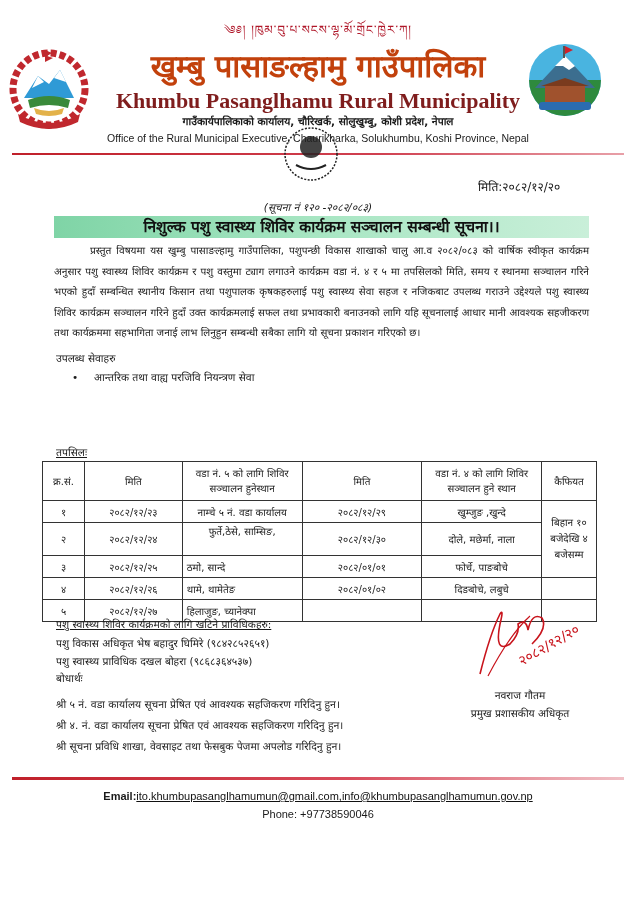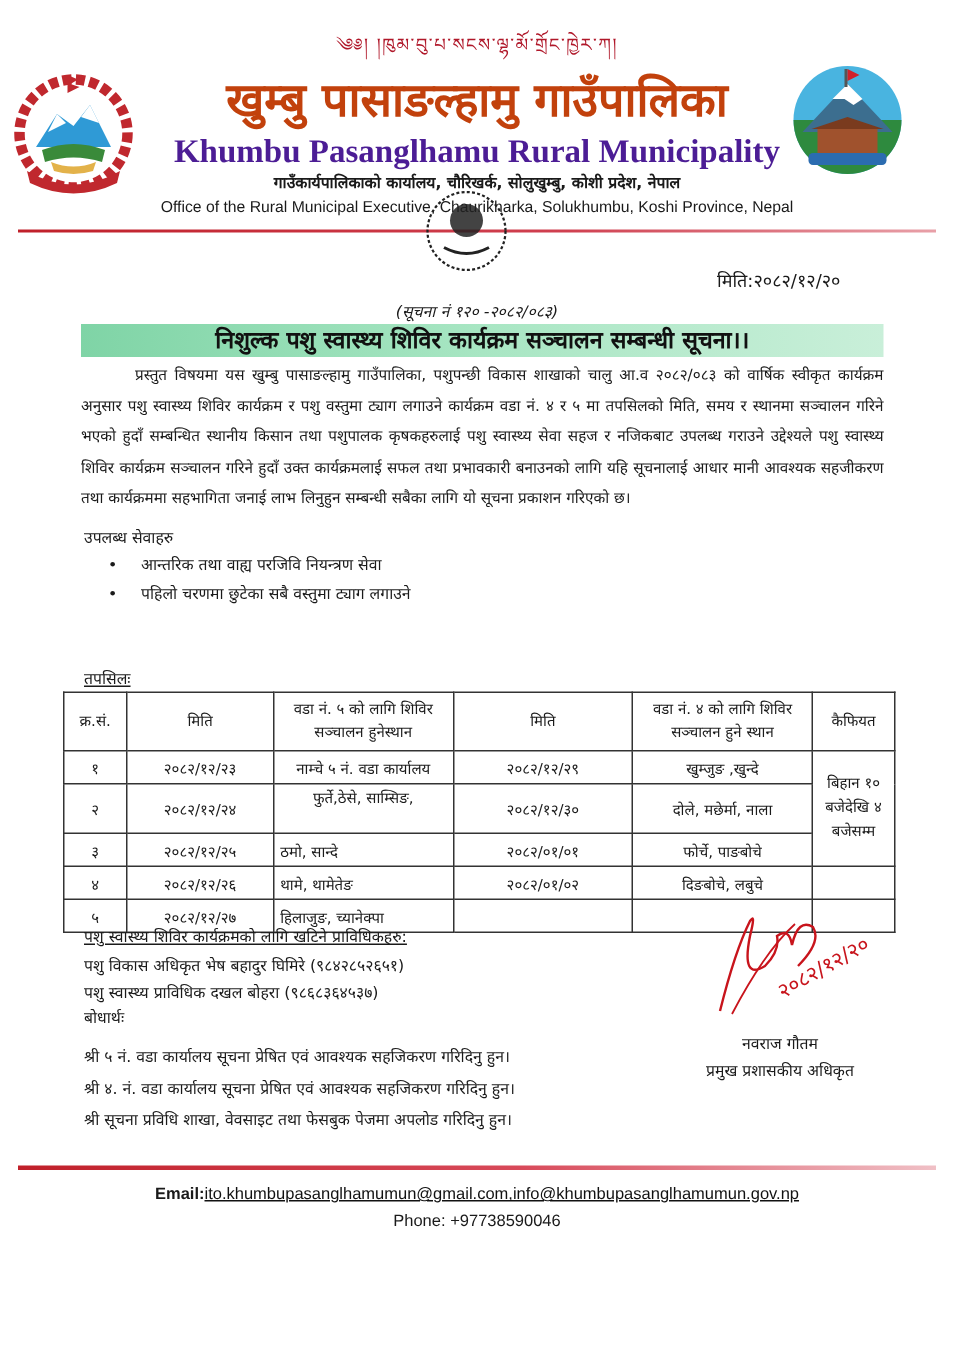--- a/index.html
+++ b/index.html
@@ -16,21 +16,21 @@
     color: #b0182a; font-size: 12px; letter-spacing: 1px;
     font-family: "DejaVu Sans", sans-serif;
   }
   .title-np {
     left: 0; width: 636px; top: 44px; text-align: center;
     color: #c2410c; font-size: 31px; font-weight: bold;
     font-family: "DejaVu Sans", sans-serif;
   }
   .title-en {
     left: 0; width: 636px; top: 88px; text-align: center;
-    color: #4c1d95; font-size: 22px; font-weight: bold;
+    color: #7f1d1d; font-size: 22px; font-weight: bold;
     font-family: "Liberation Serif", serif;
   }
   .sub-np {
     left: 0; width: 636px; top: 114px; text-align: center;
     font-size: 10.5px; font-weight: bold;
     font-family: "DejaVu Sans", sans-serif;
   }
   .sub-en {
     left: 0; width: 636px; top: 132px; text-align: center;
     font-size: 10.5px;
@@ -182,21 +182,20 @@
 
 <div class="abs banner">
   <span>निशुल्क पशु स्वास्थ्य शिविर कार्यक्रम सञ्चालन सम्बन्धी सूचना।।</span>
 </div>
 
 <div class="abs para">प्रस्तुत विषयमा यस खुम्बु पासाङल्हामु गाउँपालिका, पशुपन्छी विकास शाखाको चालु आ.व २०८२/०८३ को वार्षिक स्वीकृत कार्यक्रम अनुसार पशु स्वास्थ्य शिविर कार्यक्रम र पशु वस्तुमा ट्याग लगाउने कार्यक्रम वडा नं. ४ र ५ मा तपसिलको मिति, समय र स्थानमा सञ्चालन गरिने भएको हुदाँ सम्बन्धित स्थानीय किसान तथा पशुपालक कृषकहरुलाई पशु स्वास्थ्य सेवा सहज र नजिकबाट उपलब्ध गराउने उद्देश्यले पशु स्वास्थ्य शिविर कार्यक्रम सञ्चालन गरिने हुदाँ उक्त कार्यक्रमलाई सफल तथा प्रभावकारी बनाउनको लागि यहि सूचनालाई आधार मानी आवश्यक सहजीकरण तथा कार्यक्रममा सहभागिता जनाई लाभ लिनुहुन सम्बन्धी सबैका लागि यो सूचना प्रकाशन गरिएको छ।</div>
 
 <div class="abs services-heading">उपलब्ध सेवाहरु</div>
 <ul class="abs services">
   <li>आन्तरिक तथा वाह्य परजिवि नियन्त्रण सेवा</li>
-  <li>पहिलो चरणमा छुटेका सबै वस्तुमा ट्याग लगाउने</li>
 </ul>
 
 <div class="abs tapsil">तपसिलः</div>
 
 <table class="sched">
   <colgroup>
     <col style="width:42px">
       <col style="width:98px">
       <col style="width:120px">
     <col style="width:120px">

